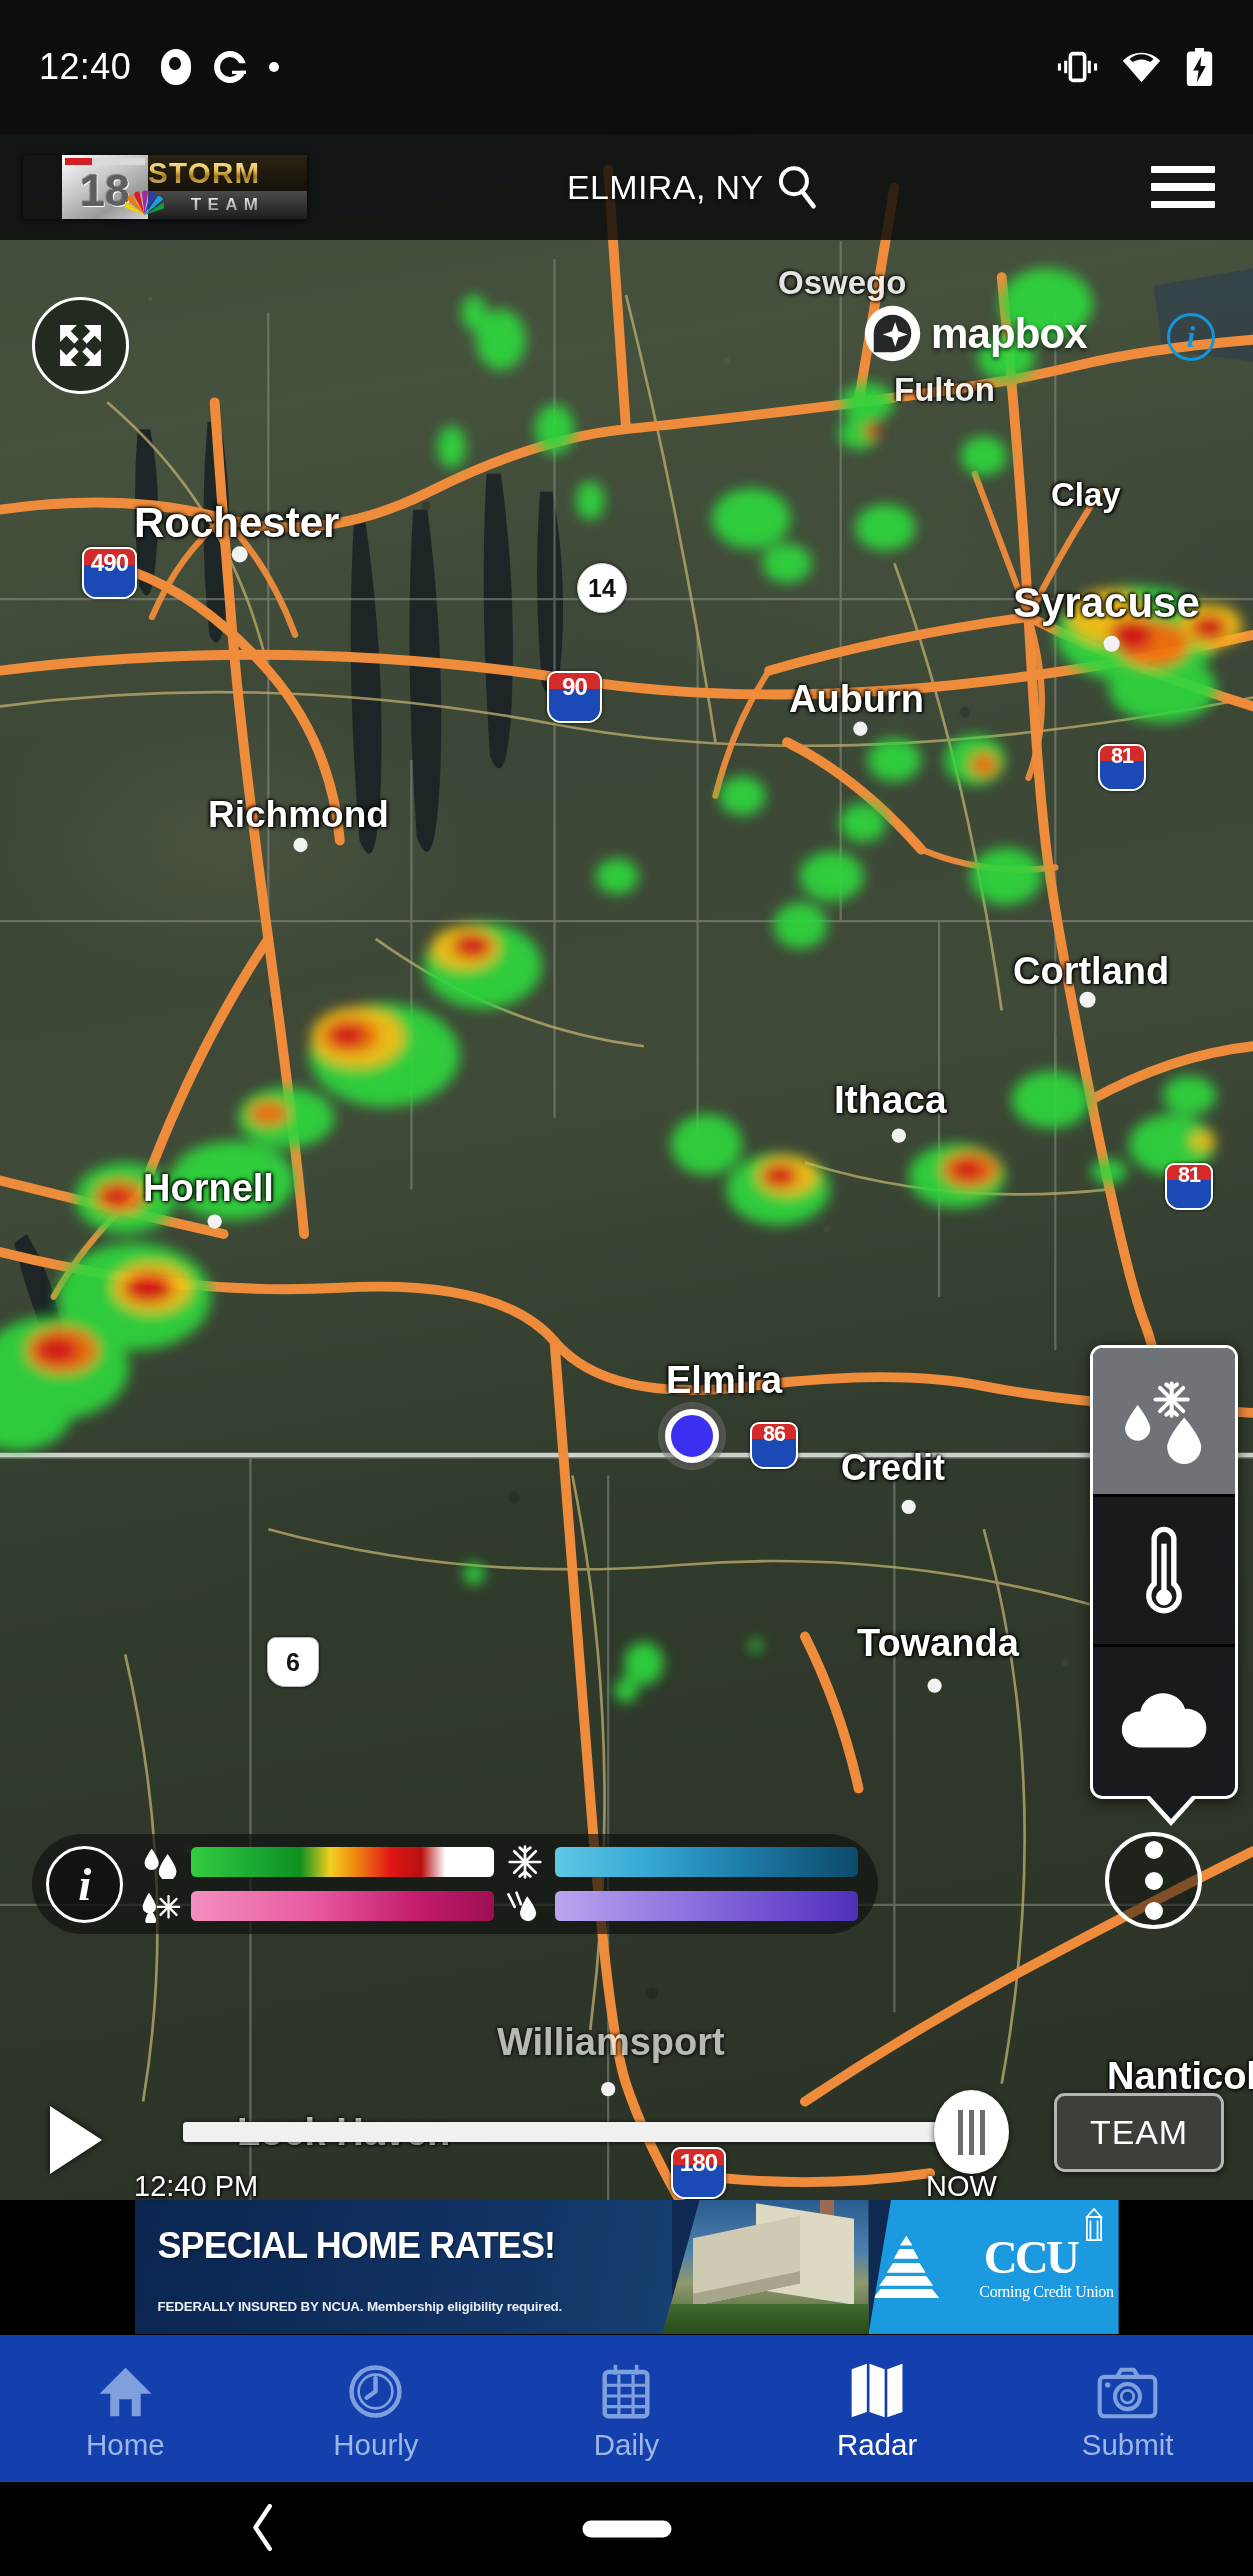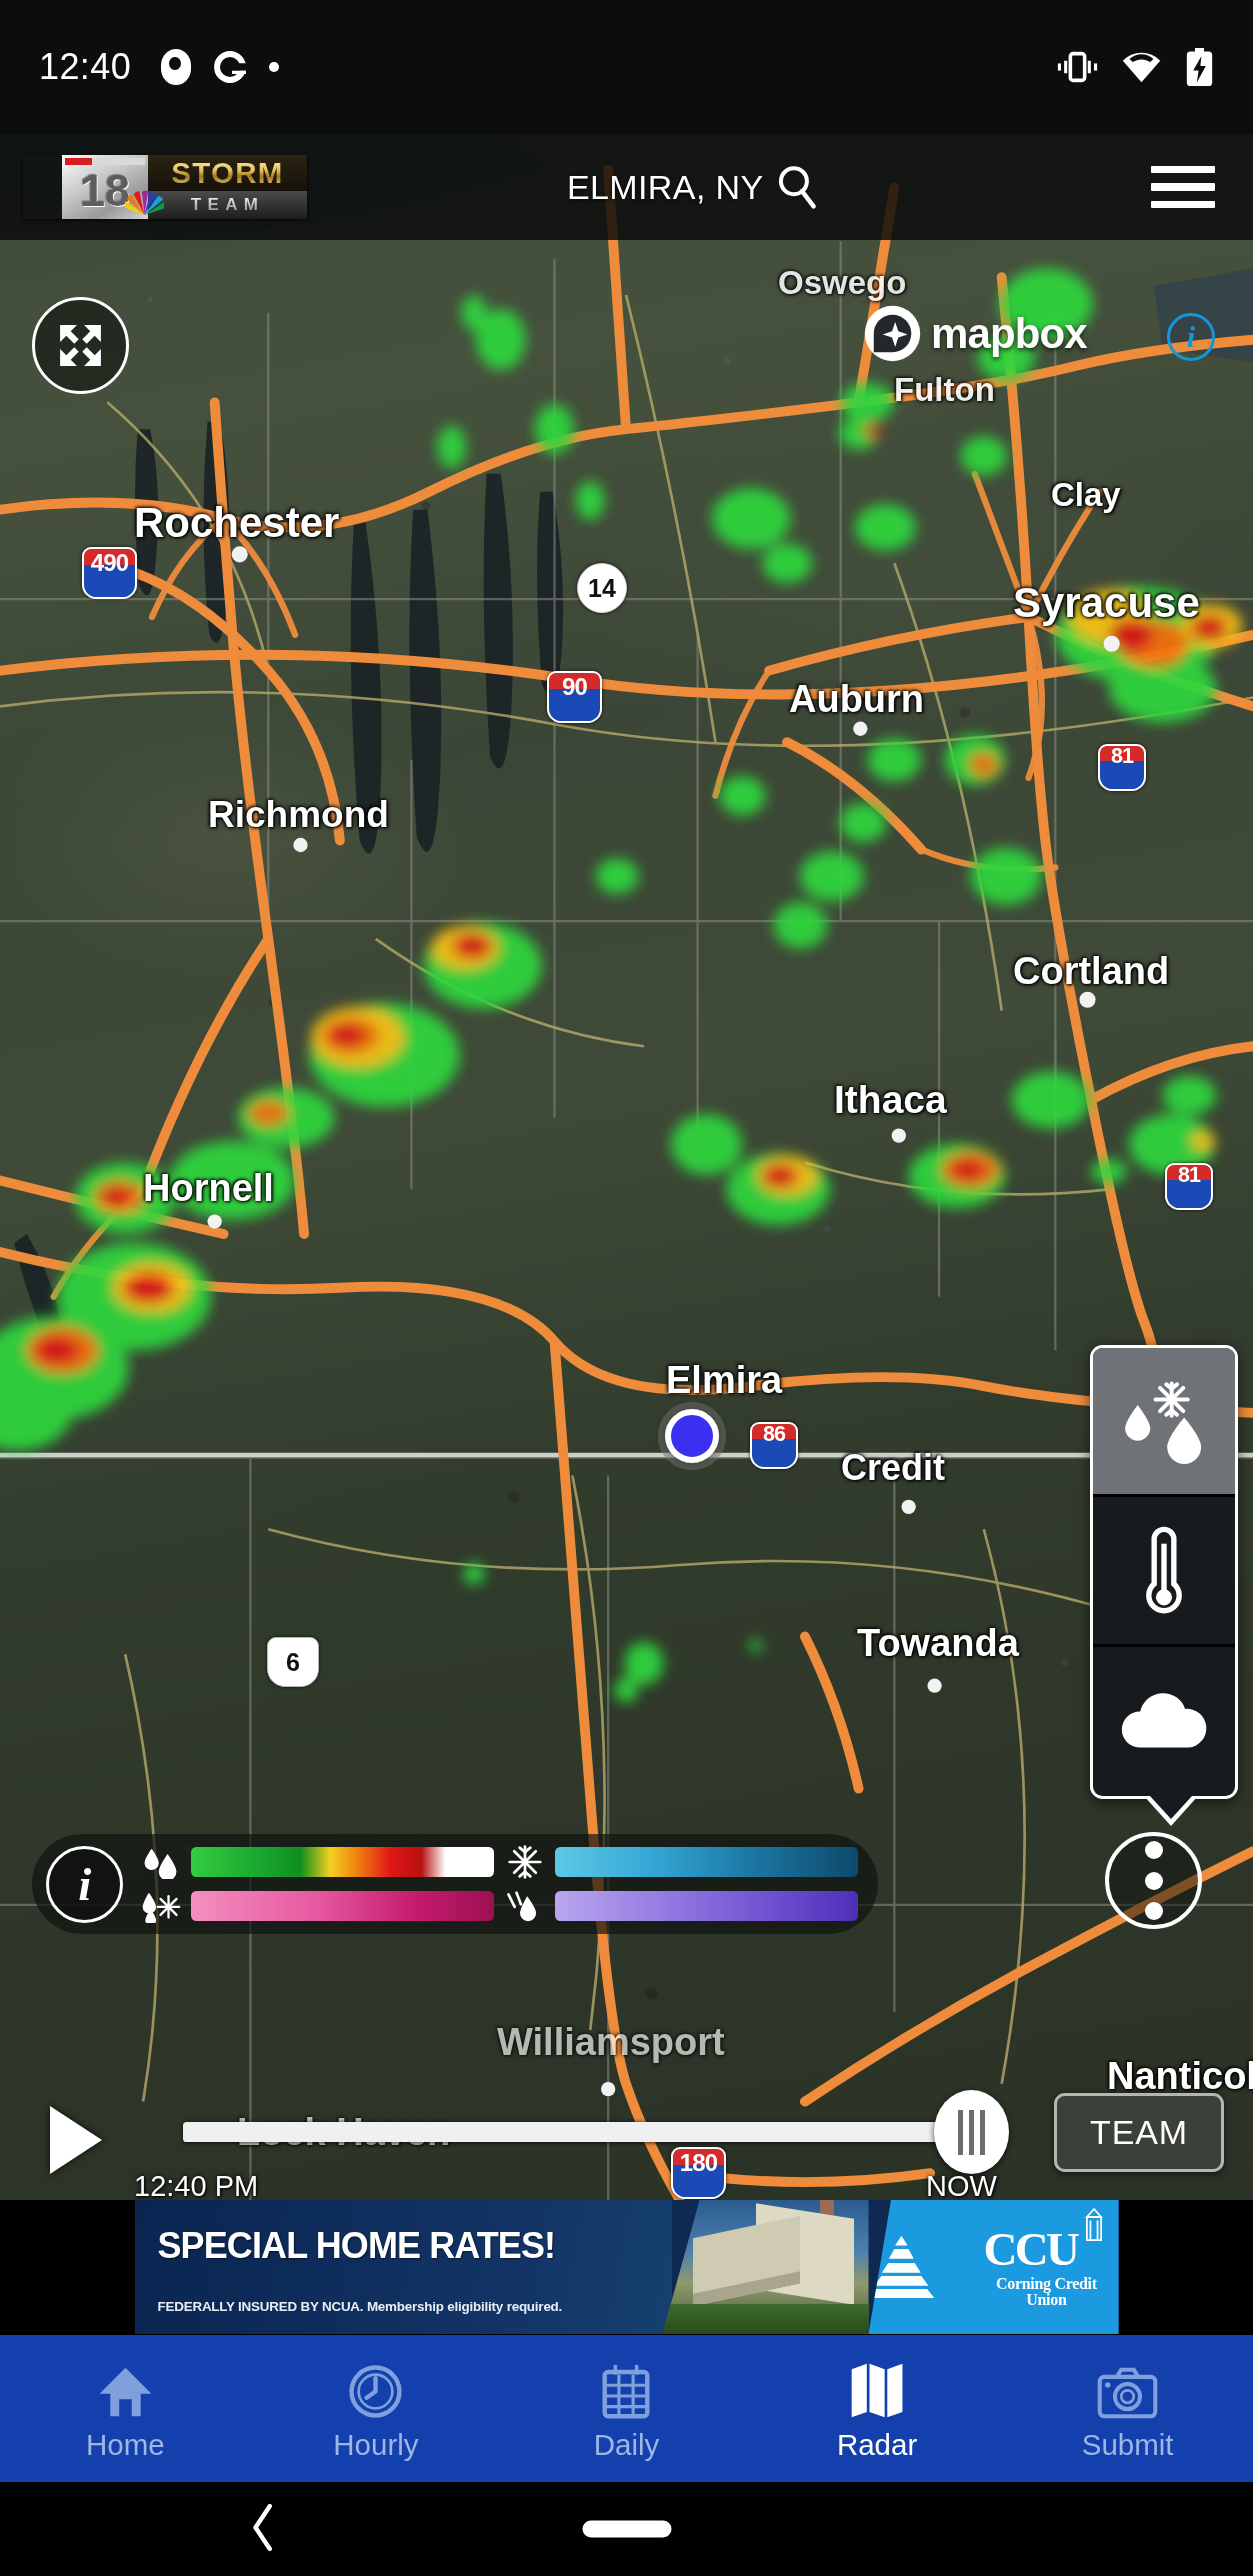--- a/index.html
+++ b/index.html
@@ -129,21 +129,21 @@
   #logo-18 .num {
     font-size:45px; font-weight:bold; color:#5e5e5e;
     text-shadow:0.9px 0.9px 0 #fff, -0.9px -0.9px 0.9px #777; margin-top:7.2px;
     font-family:"Liberation Sans", sans-serif;
   }
   #peacock {
     position:absolute; right:-16px; bottom:1.8px; width:39px; height:36px;
   }
   #logo-words { width:159px; display:flex; flex-direction:column; }
   #logo-storm {
-    flex:1.1; display:flex; align-items:center; justify-content:center;
+    flex:1.1; display:flex; align-items:center; 
     background:linear-gradient(#2b2411,#15110a);
     font-size:29.5px; font-weight:bold; letter-spacing:1.3px;
     color:transparent;
     background-clip:padding-box;
   }
   #logo-storm span {
     background:linear-gradient(#fff3bd 0%, #e8c35a 42%, #a5781b 60%, #f3e0a1 100%);
     -webkit-background-clip:text; background-clip:text; color:transparent;
   }
   #logo-team {
@@ -340,21 +340,21 @@
   #ccu-pyr { width:66px; height:66px; position:relative; }
   #ccu-pyr i {
     position:absolute; left:50%; transform:translateX(-50%);
     background:#fff; display:block;
   }
   #ccu-text { text-align:center; line-height:1; }
   #ccu-abbr {
     font-size:47px; font-weight:bold; letter-spacing:-2.7px;
     font-family:"Liberation Serif", serif;
   }
-  #ccu-name { font-size:16px; font-weight:bold; margin-top:3.6px; letter-spacing:-0.3px;
+  #ccu-name { font-size:16px; font-weight:normal; margin-top:3.6px; letter-spacing:-0.3px;
     font-family:"Liberation Serif", serif;margin-left:32px; }
   #ccu-bldg { position:absolute; right:9px; top:7.2px; width:32px; height:36px; }
 
   
   #bottomnav {
     position:absolute; left:0; top:2335px; width:1253px; height:148px;
     background:#1340ad; display:flex;
   }
   .navitem {
     flex:1; display:flex; flex-direction:column; align-items:center;

